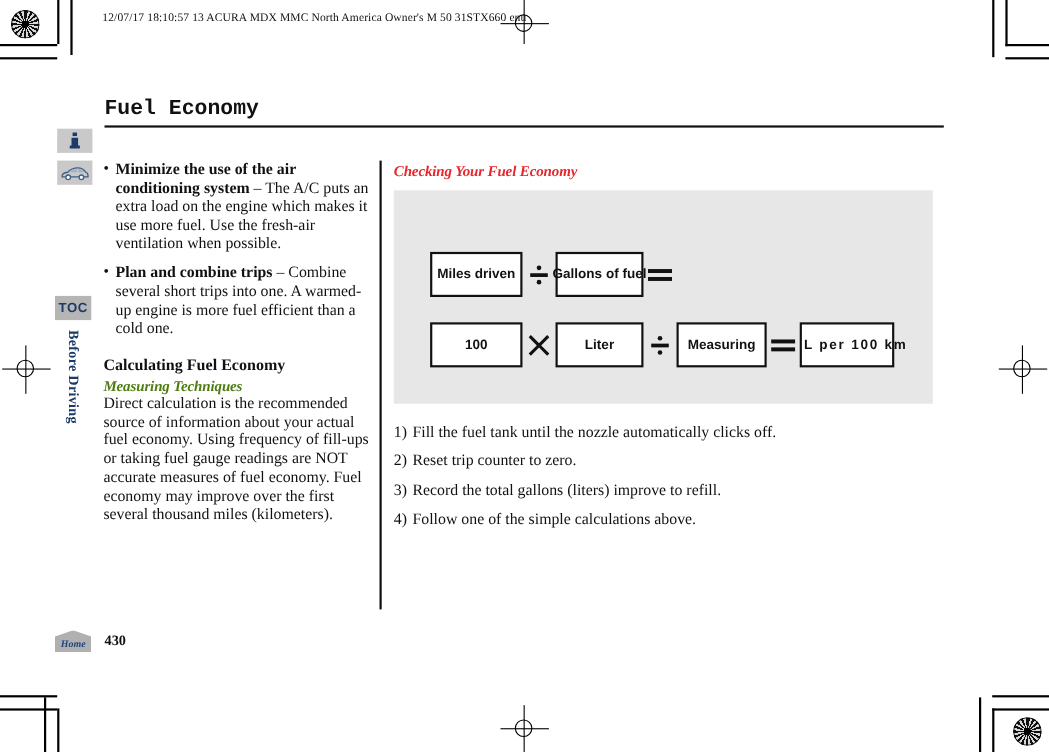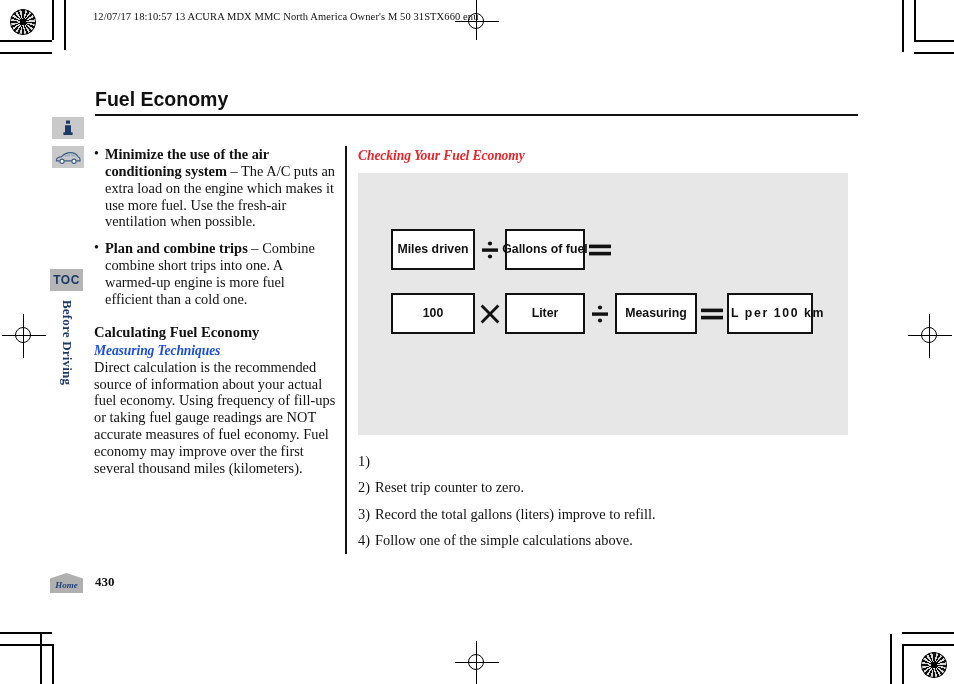--- a/index.html
+++ b/index.html
@@ -144,21 +144,21 @@
     font-weight: bold;
     font-size: 13px;
     color: #111;
   }
 
   
   .page-title {
     position: absolute;
     left: 95px;
     top: 88px;
-    font-family: Liberation Sans, sans-serif;
+    font-family: Liberation Mono, monospace;
     font-weight: bold;
     font-size: 19.5px;
     color: #111;
   }
   .title-rule {
     position: absolute;
     left: 95px;
     top: 114px;
     width: 763px;
     height: 1.6px;
@@ -197,21 +197,21 @@
   }
   .bullet-body { flex: 1; }
   .bullet-body b { font-weight: bold; }
   .sec-head {
     font-weight: bold;
     font-size: 14.6px;
     margin-top: 16px;
     margin-bottom: 2px;
   }
   .red-head {
-    color: #1d4ed8;
+    color: #4d7c0f;
     font-weight: bold;
     font-style: italic;
     font-size: 13.6px;
     margin-bottom: 0px;
     letter-spacing: -0.1px;
   }
   .body-text {
     font-size: 14.4px;
     line-height: 1.175;
   }
@@ -227,21 +227,21 @@
     color: #e8262b;
     font-weight: bold;
     font-style: italic;
     font-size: 13.6px;
     margin: 0 0 9px 0;
     letter-spacing: -0.1px;
   }
   .diagram-panel {
     position: relative;
     width: 490px;
-    height: 262px;
+    height: 194px;
     background: #e7e7e7;
   }
   .formula-row {
     position: absolute;
     display: flex;
     align-items: center;
   }
   .formula-row.row1 { left: 33px; top: 56px; }
   .formula-row.row2 { left: 33px; top: 120px; }
 
@@ -372,21 +372,21 @@
 
   <div class="left-col">
 
     <div class="bullet-item">
       <div class="bullet-dot">•</div>
       <div class="bullet-body"><b>Minimize the use of the air conditioning system</b><span> – </span><span>The A/C puts an extra load on the engine which makes it use more fuel. Use the fresh-air ventilation when possible.</span></div>
     </div>
 
     <div class="bullet-item">
       <div class="bullet-dot">•</div>
-      <div class="bullet-body"><b>Plan and combine trips</b><span> – </span><span>Combine combine short trips into one. A warmed-up engine is more fuel efficient than a cold one.</span></div>
+      <div class="bullet-body"><b>Plan and combine trips</b><span> – </span><span>Combine several short trips into one. A warmed-up engine is more fuel efficient than a cold one.</span></div>
     </div>
 
     <div class="sec-head">Calculating Fuel Economy</div>
     <div class="red-head">Measuring Techniques</div>
     <div class="body-text">Direct calculation is the recommended source of information about your actual fuel economy. Using frequency of fill-ups or taking fuel gauge readings are NOT accurate measures of fuel economy. Fuel economy may improve over the first several thousand miles (kilometers).</div>
   </div>
 
   <div class="right-col">
     <div class="right-red-head">Checking Your Fuel Economy</div>
 
@@ -433,20 +433,21 @@
           </svg>
         </div>
         <div class="fbox w86 gap-sp overflow-txt">L per 100 km</div>
       </div>
 
     </div>
 
     <div class="num-list">
       <div class="num-item">
         <div class="num-label">1)</div>
+        <div>Fill the fuel tank until the nozzle automatically clicks off.</div>
       </div>
       <div class="num-item">
         <div class="num-label">2)</div>
         <div>Reset trip counter to zero.</div>
       </div>
       <div class="num-item">
         <div class="num-label">3)</div>
         <div>Record the total gallons (liters) improve to refill.</div>
       </div>
       <div class="num-item">

